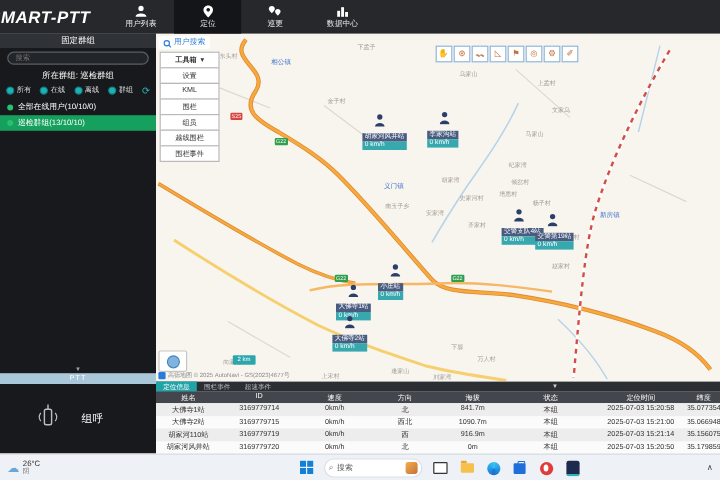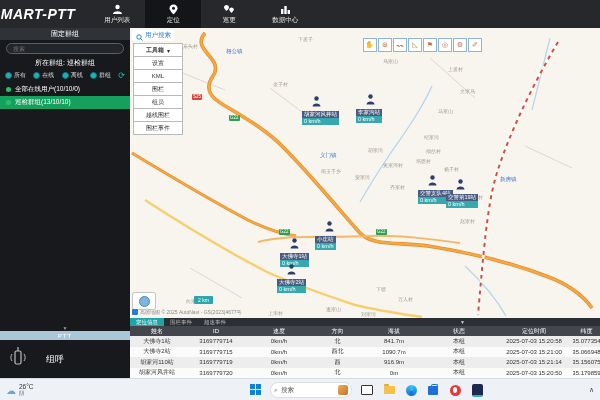--- a/index.html
+++ b/index.html
@@ -21,21 +21,21 @@
   .sb-filters{display:flex;align-items:center;justify-content:space-between;padding:1px 5px 3px 5px;}
   .sb-filter{display:flex;align-items:center;gap:2px;color:#ddd;font-size:6px;}
   .rdot{width:5px;height:5px;border-radius:50%;background:#1fb0b5;border:1px solid #0e7a7e;}
   .refresh{color:#2ab9be;font-size:8px;line-height:8px;}
   .sb-group{height:13px;display:flex;align-items:center;gap:4px;padding:0 6px;color:#fff;font-size:6.5px;cursor:pointer;}
   .sb-group .gdot{width:5px;height:5px;border-radius:50%;background:#27c06c;}
   .sb-group.selected{background:#16a05d;}
   .sb-fill{flex:1;}
   .sb-collapse{color:#9aa0a6;font-size:5px;text-align:center;height:6px;}
   .ptt-bar{height:9px;background:#a9c7d9;color:#fff;font-size:6px;display:flex;align-items:center;justify-content:center;letter-spacing:1px;}
-  .call-row{height:38px;display:flex;align-items:center;gap:18px;padding-left:8px;}
+  .call-row{height:58px;display:flex;align-items:center;gap:18px;padding-left:30px;}
   .call-label{color:#fff;font-size:9px;}
   
   .map{position:absolute;left:130px;top:28px;width:470px;height:290px;background:#f8f5ef;overflow:hidden;z-index:5;}
   .map svg.roads{position:absolute;left:0;top:0;}
   .mlbl{position:absolute;font-size:5px;color:#a09a8f;white-space:nowrap;z-index:2;}
   .mlbl.town{color:#3f74c9;font-size:5.5px;}
   .rbadge{position:absolute;font-size:4.5px;color:#fff;background:#2f9e4e;border-radius:1px;padding:0 1px;line-height:6px;z-index:2;}
   .rbadge.red{background:#d7453e;}
   .usearch{position:absolute;left:2px;top:2px;height:11px;background:rgba(255,255,255,.92);border-radius:2px;display:flex;align-items:center;gap:2px;padding:0 4px;z-index:6;cursor:pointer;}
   .usearch .txt{color:#2f7fd6;font-size:6.5px;}

